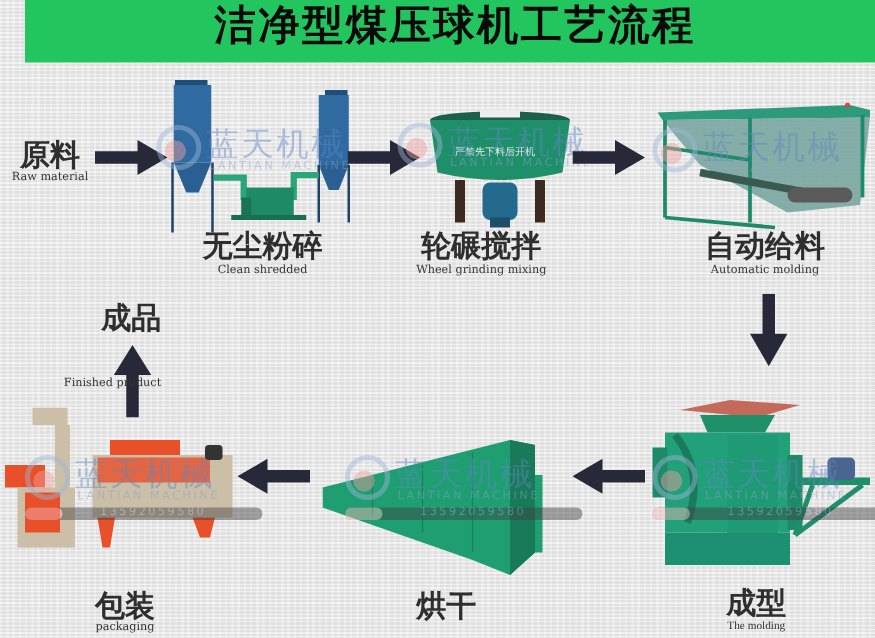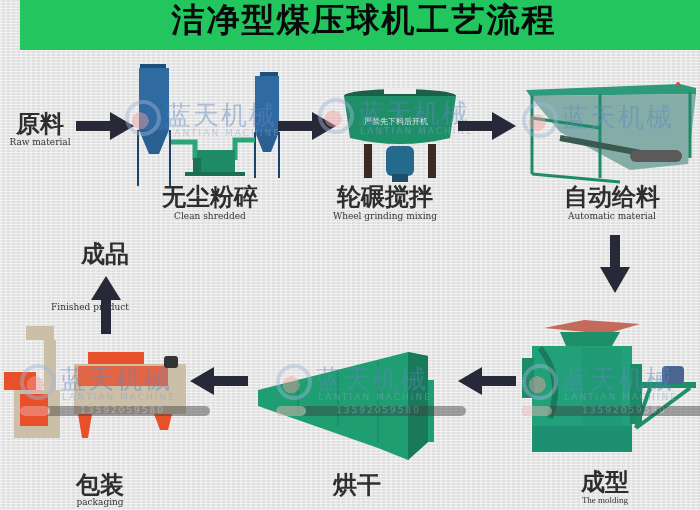--- a/index.html
+++ b/index.html
@@ -137,21 +137,21 @@
   <circle cx="158" cy="2" r="2" fill="#d44"></circle>
 </svg>
 
 <div class="wm" style="left:522px;top:100px;">
   <div class="logo"></div>
   <div class="cn">蓝天机械</div>
   <div class="en">LANTIAN MACHINE</div>
 </div>
 
 <div class="label-cn" style="left:562px;top:186px;width:100px;">自动给料</div>
-<div class="label-en" style="left:557px;top:211px;width:110px;">Automatic material</div>
+<div class="label-en" style="left:557px;top:211px;width:110px;">Automatic molding</div>
 
 <svg class="arrow" style="left:600px;top:235px;" width="30" height="58">
   <rect x="10" y="0" width="10" height="34" fill="#272838"></rect>
   <polygon points="0,32 30,32 15,58" fill="#272838"></polygon>
 </svg>
 
 <svg class="machine" style="left:520px;top:318px;" width="180" height="148">
   <polygon points="24,10 64,2 120,6 86,16" fill="#c46a5a"></polygon>
   <polygon points="40,14 100,14 92,28 46,28" fill="#1f8f6a"></polygon>
   <rect x="12" y="28" width="100" height="80" fill="#22a07a"></rect>

